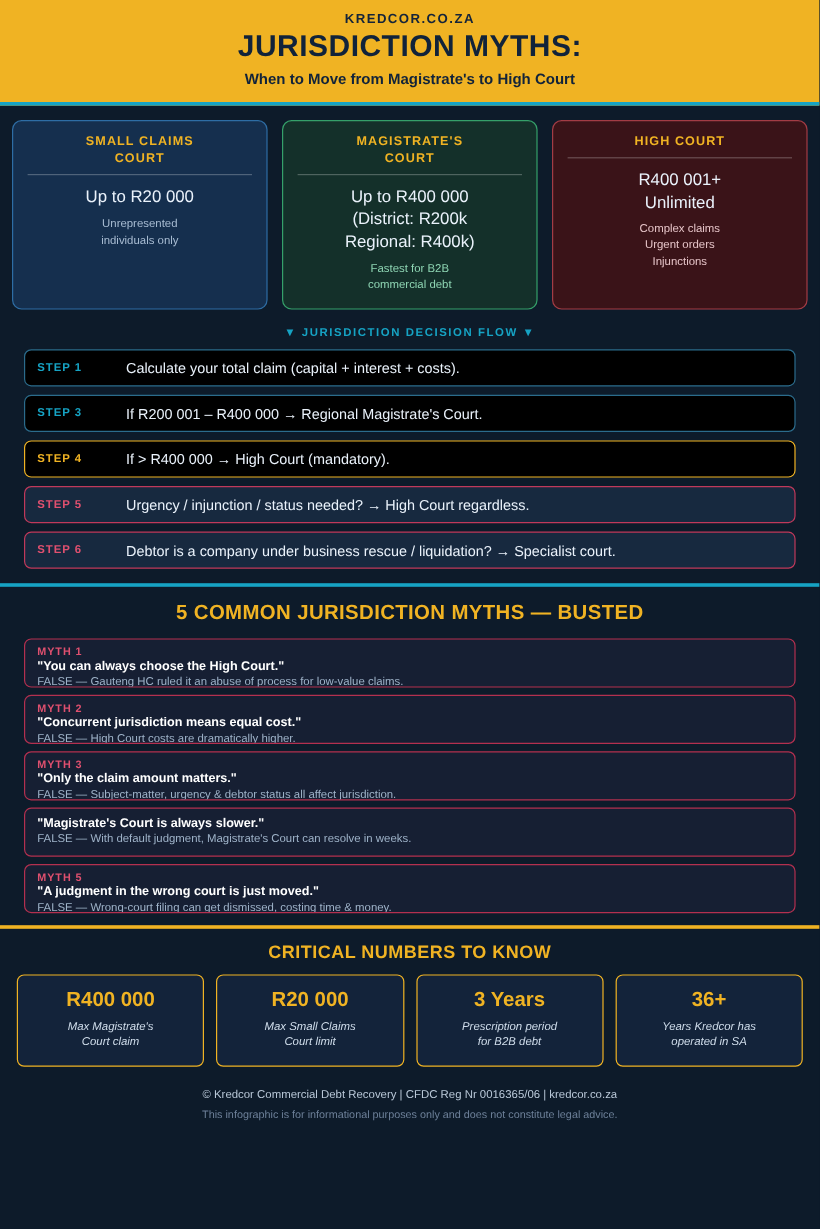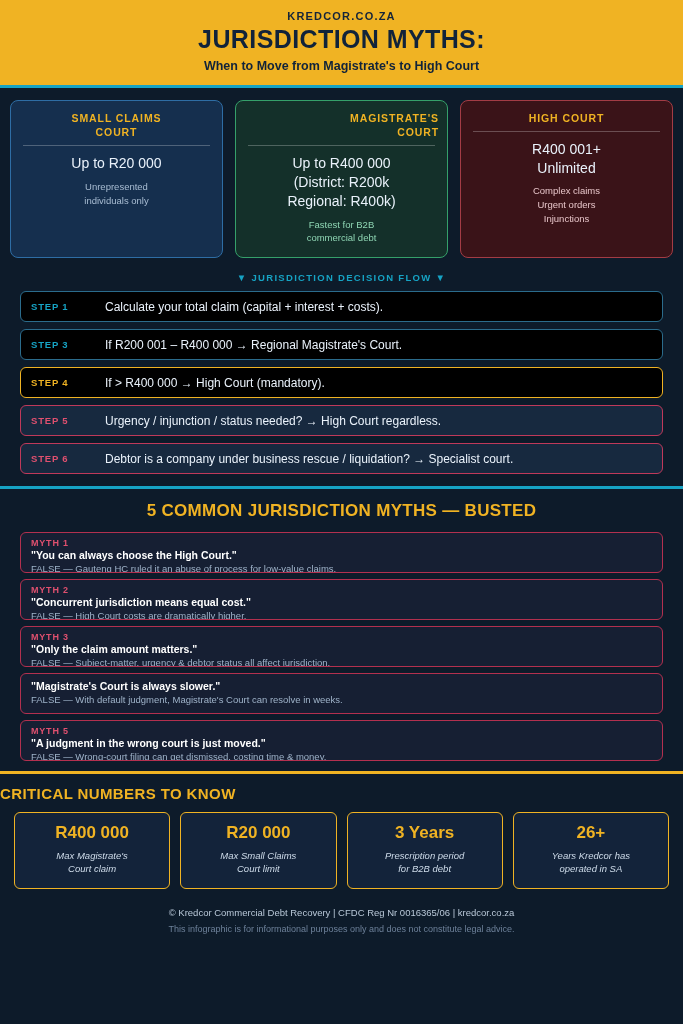--- a/index.html
+++ b/index.html
@@ -60,21 +60,21 @@
   .court-card.high  { background: #3a1318; border-color: #a33c45; }
 
   .court-name {
     font-size: 10.5px;
     font-weight: bold;
     letter-spacing: 0.9px;
     line-height: 1.35;
     padding-bottom: 6px;
   }
   .court-card.small .court-name { color: #f0b323; }
-  .court-card.mag .court-name   { color: #f0b323; text-align: right; }
+  .court-card.mag .court-name   { color: #f0b323; }
   .court-card.high .court-name  { color: #f0b323; }
   .divider { height: 1px; background: rgba(255,255,255,.25); margin: 0 4px 8px; }
   .court-amount {
     font-size: 14px;
     color: #eaf2fb;
     line-height: 1.35;
   }
   .court-note {
     font-size: 9.5px;
     color: #a9bdd3;
@@ -158,20 +158,21 @@
     margin-top: 2px;
   }
 
   
   .numbers-section {
     margin-top: 10px;
     border-top: 3px solid #f0b323;
     padding-top: 11px;
   }
   .numbers-heading {
+    text-align: center;
     color: #f0b323;
     font-size: 15px;
     font-weight: bold;
     letter-spacing: 0.4px;
     margin-bottom: 10px;
   }
   .numbers {
     display: flex;
     gap: 10px;
     padding: 0 14px;
@@ -346,21 +347,21 @@
         </div>
       </div>
       <div class="num-card">
         <div class="num-value">3 Years</div>
         <div class="num-label">
           <span>Prescription period</span><br>
           <span>for B2B debt</span>
         </div>
       </div>
       <div class="num-card">
-        <div class="num-value">26+</div>
+        <div class="num-value">36+</div>
         <div class="num-label">
           <span>Years Kredcor has</span><br>
           <span>operated in SA</span>
         </div>
       </div>
     </div>
   </div>
 
   <div class="footer">
     <div class="footer-line">© Kredcor Commercial Debt Recovery  |  CFDC Reg Nr 0016365/06  |  kredcor.co.za</div>

